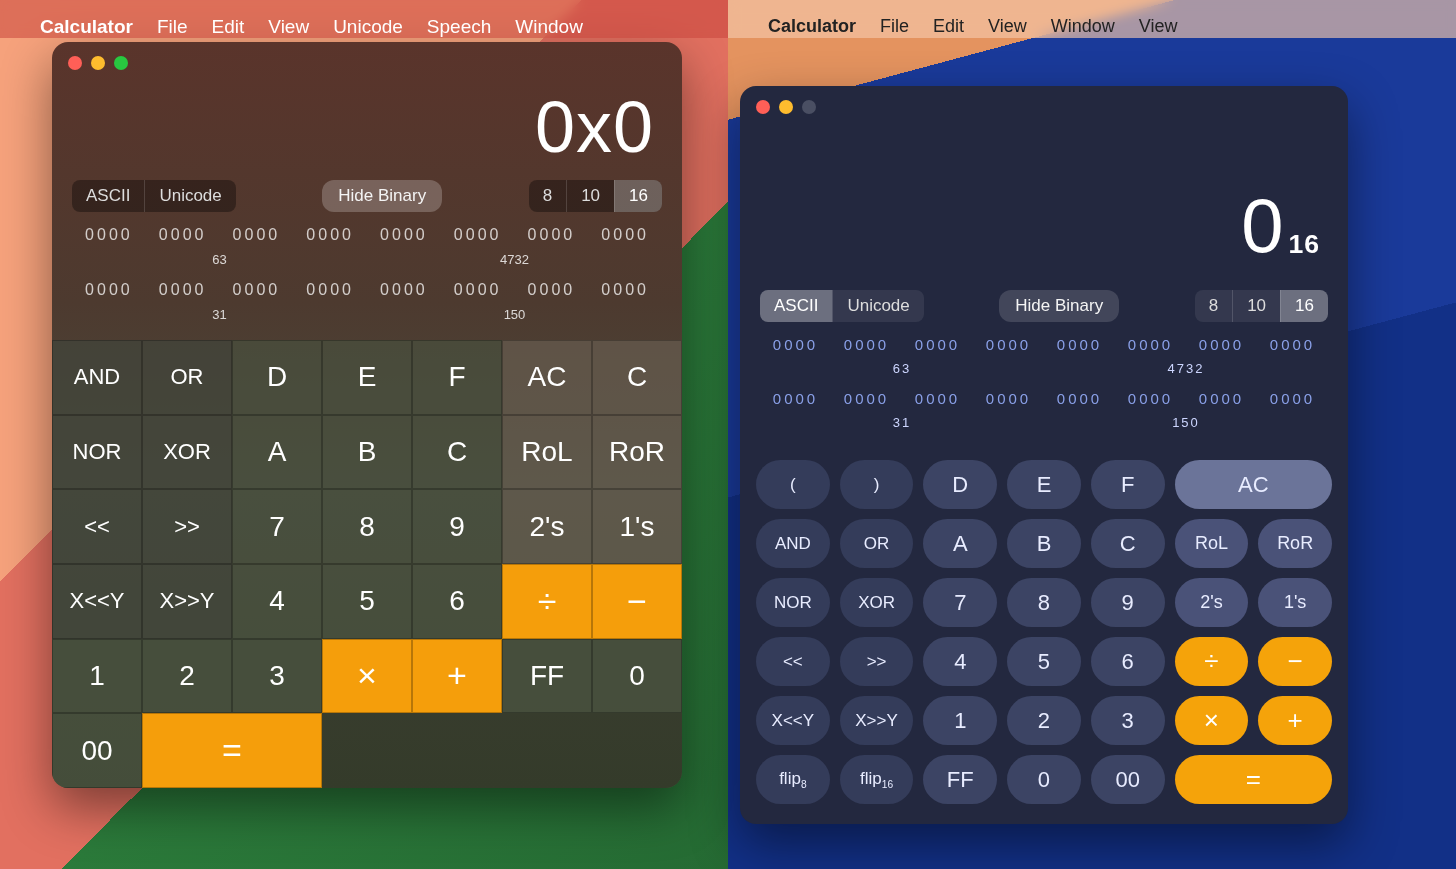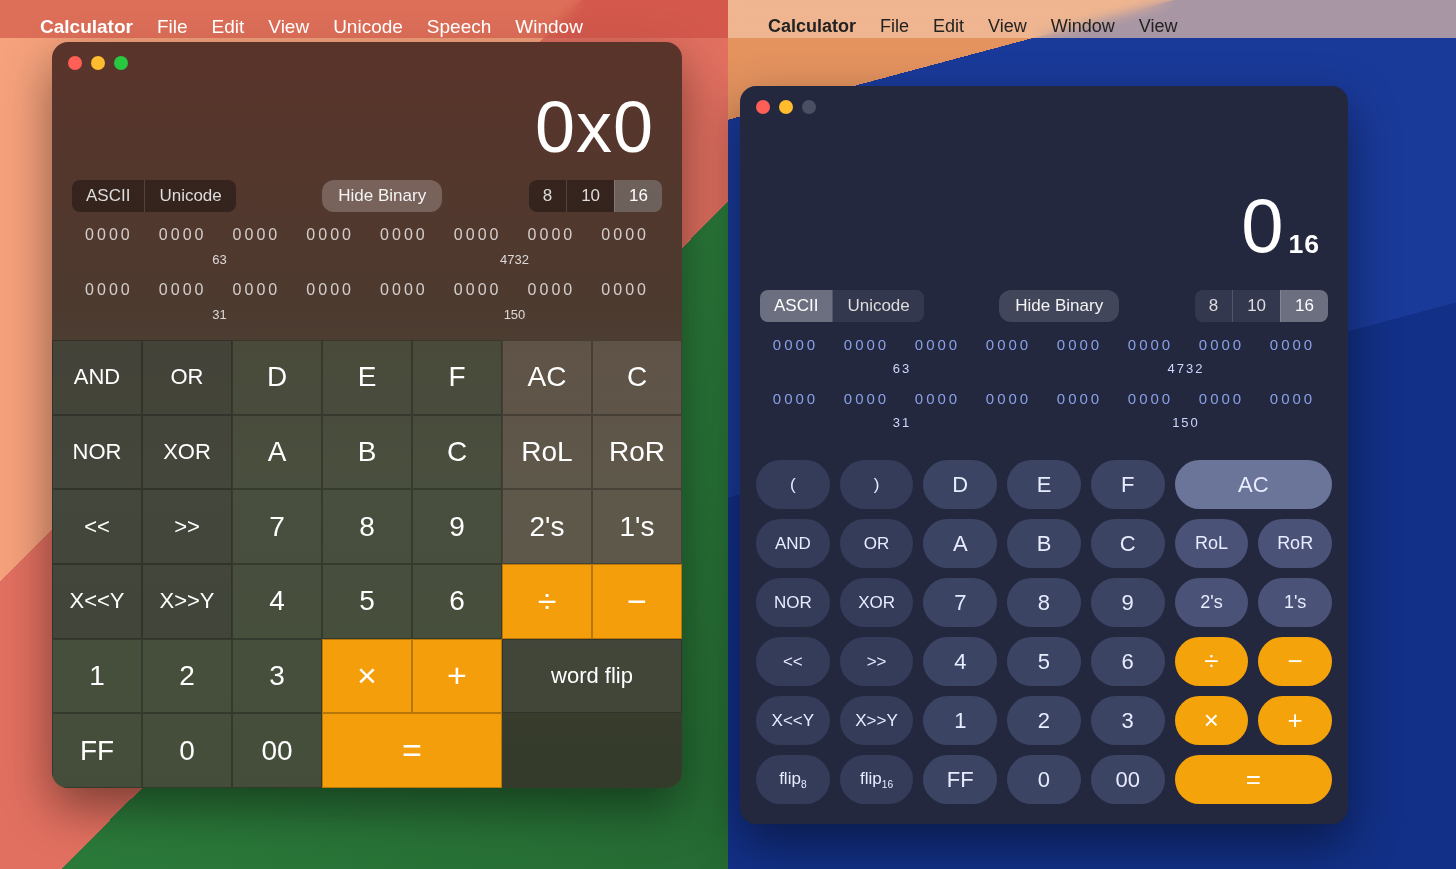--- a/index.html
+++ b/index.html
@@ -264,21 +264,20 @@
     <button>6</button>
     <button class="orange">÷</button>
     <button class="orange">−</button>
 
     <button>1</button>
     <button>2</button>
     <button>3</button>
     <button class="orange">×</button>
     <button class="orange">+</button>
 
-    <button class="func double">word flip</button>
     <button>FF</button>
     <button>0</button>
     <button>00</button>
     <button class="orange double">=</button>
   </div>
 </div>
 
 <div class="win right">
   <div class="traffic">
     <span class="tl-close"></span>

